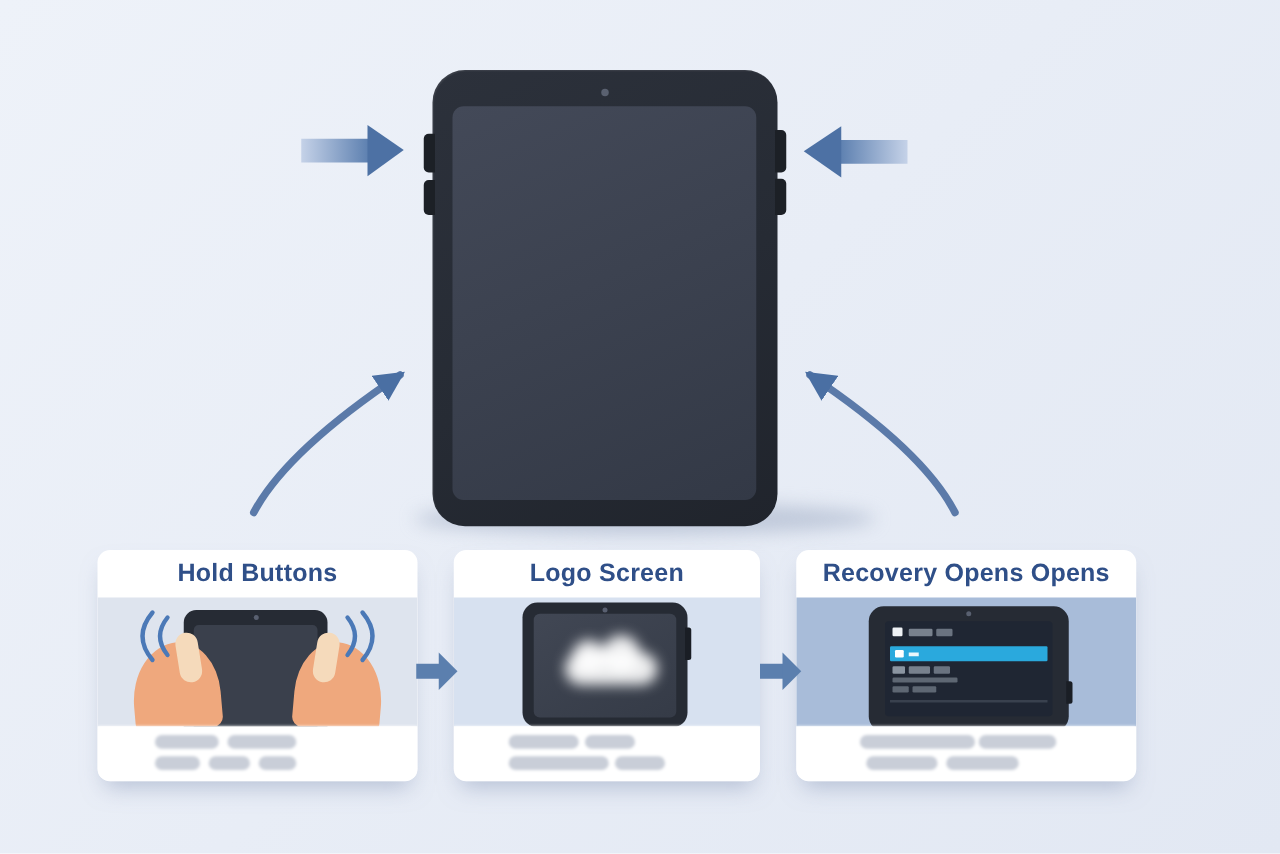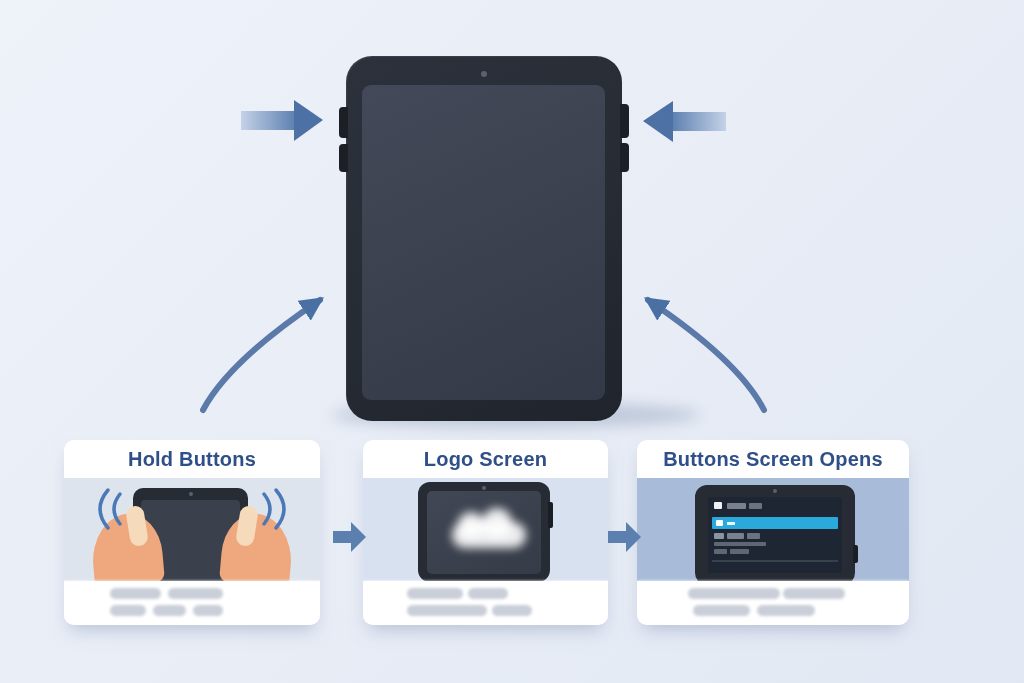--- a/index.html
+++ b/index.html
@@ -34,21 +34,21 @@
   .pa-head{position:absolute;top:0;width:0;height:0;border-top:20px solid transparent;border-bottom:21px solid transparent;}
   .pa-left .pa-head{left:53px;border-left:29px solid #4d71a4;}
   .pa-right .pa-head{left:0;border-right:30px solid #4d71a4;}
 
   
   .curves{position:absolute;left:0;top:0;width:1024px;height:683px;pointer-events:none;}
 
   
   .card{position:absolute;top:440px;height:185px;background:#fff;border-radius:10px;
     overflow:hidden;box-shadow:0 10px 18px -6px rgba(140,155,185,.55);}
-  .card1{left:64px;width:256px;}
+  .card1{left:78px;width:256px;}
   .card2{left:363px;width:245px;}
   .card3{left:637px;width:272px;}
   .card-header{height:38px;display:flex;align-items:center;justify-content:center;
     font-size:20px;font-weight:700;color:#2f4f88;letter-spacing:.2px;}
   .card-band{position:relative;height:103px;overflow:hidden;}
   .band1{background:#dee4ee;}
   .band2{background:#d7e1f0;}
   .band3{background:#a8bcd9;}
   .card-footer{position:relative;height:44px;background:#fff;filter:blur(1.4px);}
   .pill{position:absolute;height:11px;border-radius:6px;background:#c9ced8;}
@@ -182,21 +182,21 @@
     </div>
     <div class="card-footer">
       <span class="pill" style="left:44px;top:7px;width:56px"></span>
       <span class="pill" style="left:105px;top:7px;width:40px"></span>
       <span class="pill" style="left:44px;top:24px;width:80px"></span>
       <span class="pill" style="left:129px;top:24px;width:40px"></span>
     </div>
   </div>
 
   <div class="card card3">
-    <div class="card-header">Buttons Screen Opens</div>
+    <div class="card-header">Recovery Opens Opens</div>
     <div class="card-band band3">
       <div class="mini-tablet t3">
         <div class="mini-screen">
           <div class="rm rm-r1">
             <span class="rm-sq" style="left:6px;top:0"></span>
             <span class="rm-b" style="left:19px;top:1px;width:19px;background:#78818d"></span>
             <span class="rm-b" style="left:41px;top:1px;width:13px;background:#6a7380"></span>
           </div>
           <div class="rm hl-bar">
             <span class="rm-sq hl-sq"></span>

